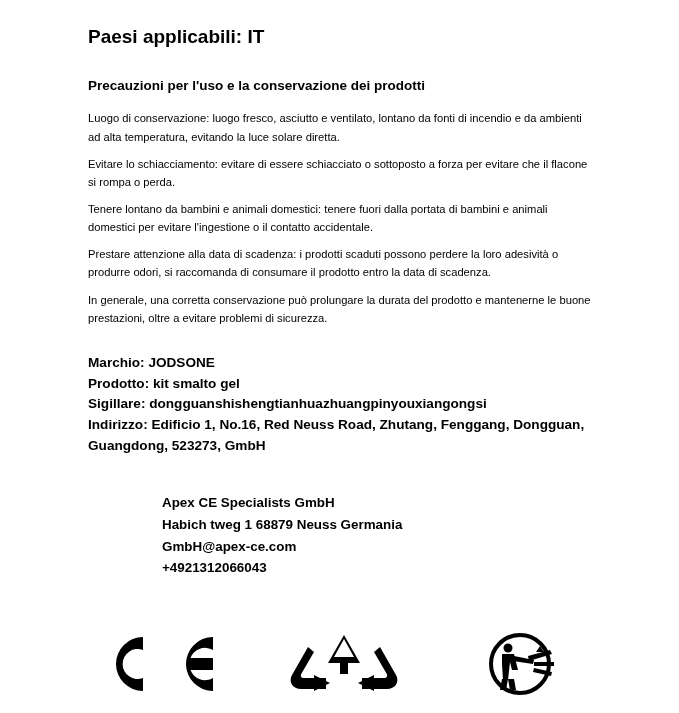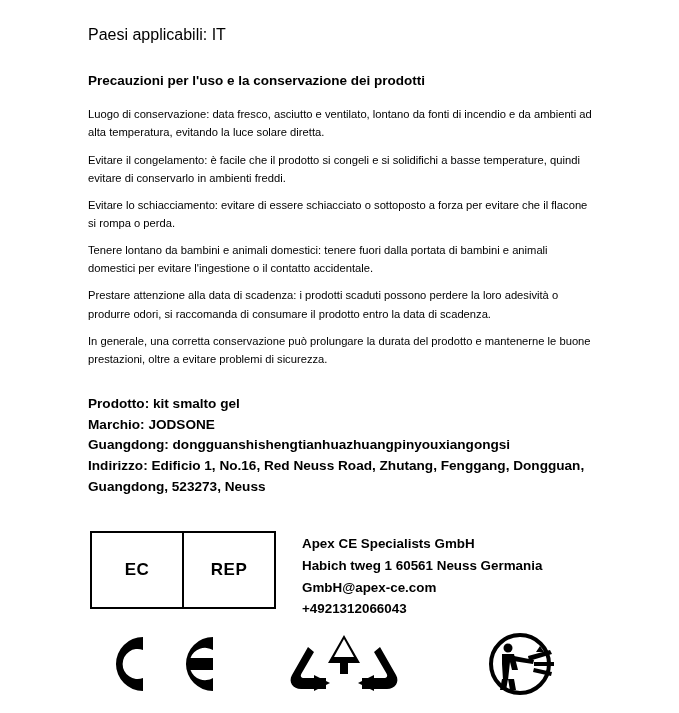--- a/index.html
+++ b/index.html
@@ -15,22 +15,22 @@
     overflow: hidden;
   }
   .page {
     position: relative;
     width: 679px;
     height: 713px;
     box-sizing: border-box;
     padding: 14px 84px 0 88px;
   }
   .heading-bold {
-    font-size: 16px;
-    font-weight: normal;
+    font-size: 19px;
+    font-weight: bold;
     margin: 10px 0 3px 0;
     line-height: 1.4;
   }
   .section-title {
     font-size: 13.5px;
     font-weight: bold;
     margin: 26px 0 14px 0;
     line-height: 1.4;
   }
   .body-para {
@@ -71,21 +71,21 @@
     align-items: center;
     justify-content: center;
     font-size: 17px;
     font-weight: bold;
     letter-spacing: 0.5px;
   }
   .ec-cell.left {
     border-right: 2px solid #000;
   }
   .rep-details {
-    margin-left: 26px;
+    margin-left: 74px;
     padding-top: 2px;
   }
   .rep-line {
     font-size: 13.4px;
     font-weight: bold;
     line-height: 1.62;
   }
   .symbols-row {
     position: absolute;
     left: 88px;
@@ -107,44 +107,39 @@
 </head>
 <body>
 
 <div class="page">
 
   <div class="heading-bold">Paesi applicabili: IT</div>
 
   <div class="section-title">Precauzioni per l'uso e la conservazione dei prodotti</div>
 
   <div>
-    <p class="body-para">Luogo di conservazione: data fresco, asciutto e ventilato, lontano da fonti di incendio e da ambienti ad alta temperatura, evitando la luce solare diretta.</p>
-    <p class="body-para">Evitare il congelamento: è facile che il prodotto si congeli e si solidifichi a basse temperature, quindi evitare di conservarlo in ambienti freddi.</p>
+    <p class="body-para">Luogo di conservazione: luogo fresco, asciutto e ventilato, lontano da fonti di incendio e da ambienti ad alta temperatura, evitando la luce solare diretta.</p>
     <p class="body-para">Evitare lo schiacciamento: evitare di essere schiacciato o sottoposto a forza per evitare che il flacone si rompa o perda.</p>
     <p class="body-para">Tenere lontano da bambini e animali domestici: tenere fuori dalla portata di bambini e animali domestici per evitare l'ingestione o il contatto accidentale.</p>
     <p class="body-para">Prestare attenzione alla data di scadenza: i prodotti scaduti possono perdere la loro adesività o produrre odori, si raccomanda di consumare il prodotto entro la data di scadenza.</p>
     <p class="body-para">In generale, una corretta conservazione può prolungare la durata del prodotto e mantenerne le buone prestazioni, oltre a evitare problemi di sicurezza.</p>
   </div>
 
   <div class="info-block">
+    <div class="info-line">Marchio: JODSONE</div>
     <div class="info-line">Prodotto: kit smalto gel</div>
-    <div class="info-line">Marchio: JODSONE</div>
-    <div class="info-line">Guangdong: dongguanshishengtianhuazhuangpinyouxiangongsi</div>
+    <div class="info-line">Sigillare: dongguanshishengtianhuazhuangpinyouxiangongsi</div>
     <div class="info-line">Indirizzo: Edificio 1, No.16, Red Neuss Road, Zhutang, Fenggang, Dongguan,</div>
-    <div class="info-line">Guangdong, 523273, Neuss</div>
+    <div class="info-line">Guangdong, 523273, GmbH</div>
   </div>
 
   <div class="rep-row">
-    <div class="ec-rep-box">
-      <div class="ec-cell left">EC</div>
-      <div class="ec-cell">REP</div>
-    </div>
     <div class="rep-details">
       <div class="rep-line">Apex CE Specialists GmbH</div>
-      <div class="rep-line">Habich tweg 1 60561 Neuss Germania</div>
+      <div class="rep-line">Habich tweg 1 68879 Neuss Germania</div>
       <div class="rep-line">GmbH@apex-ce.com</div>
       <div class="rep-line">+4921312066043</div>
     </div>
   </div>
 
   <div class="symbols-row">
 
     <div class="sym sym-ce">
       <svg width="130" height="62" viewBox="0 0 130 62" aria-hidden="true">
         <path d="M52 4 A27 27 0 1 0 52 58 L52 45 A15 15 0 1 1 52 17 Z" fill="#000"></path>

